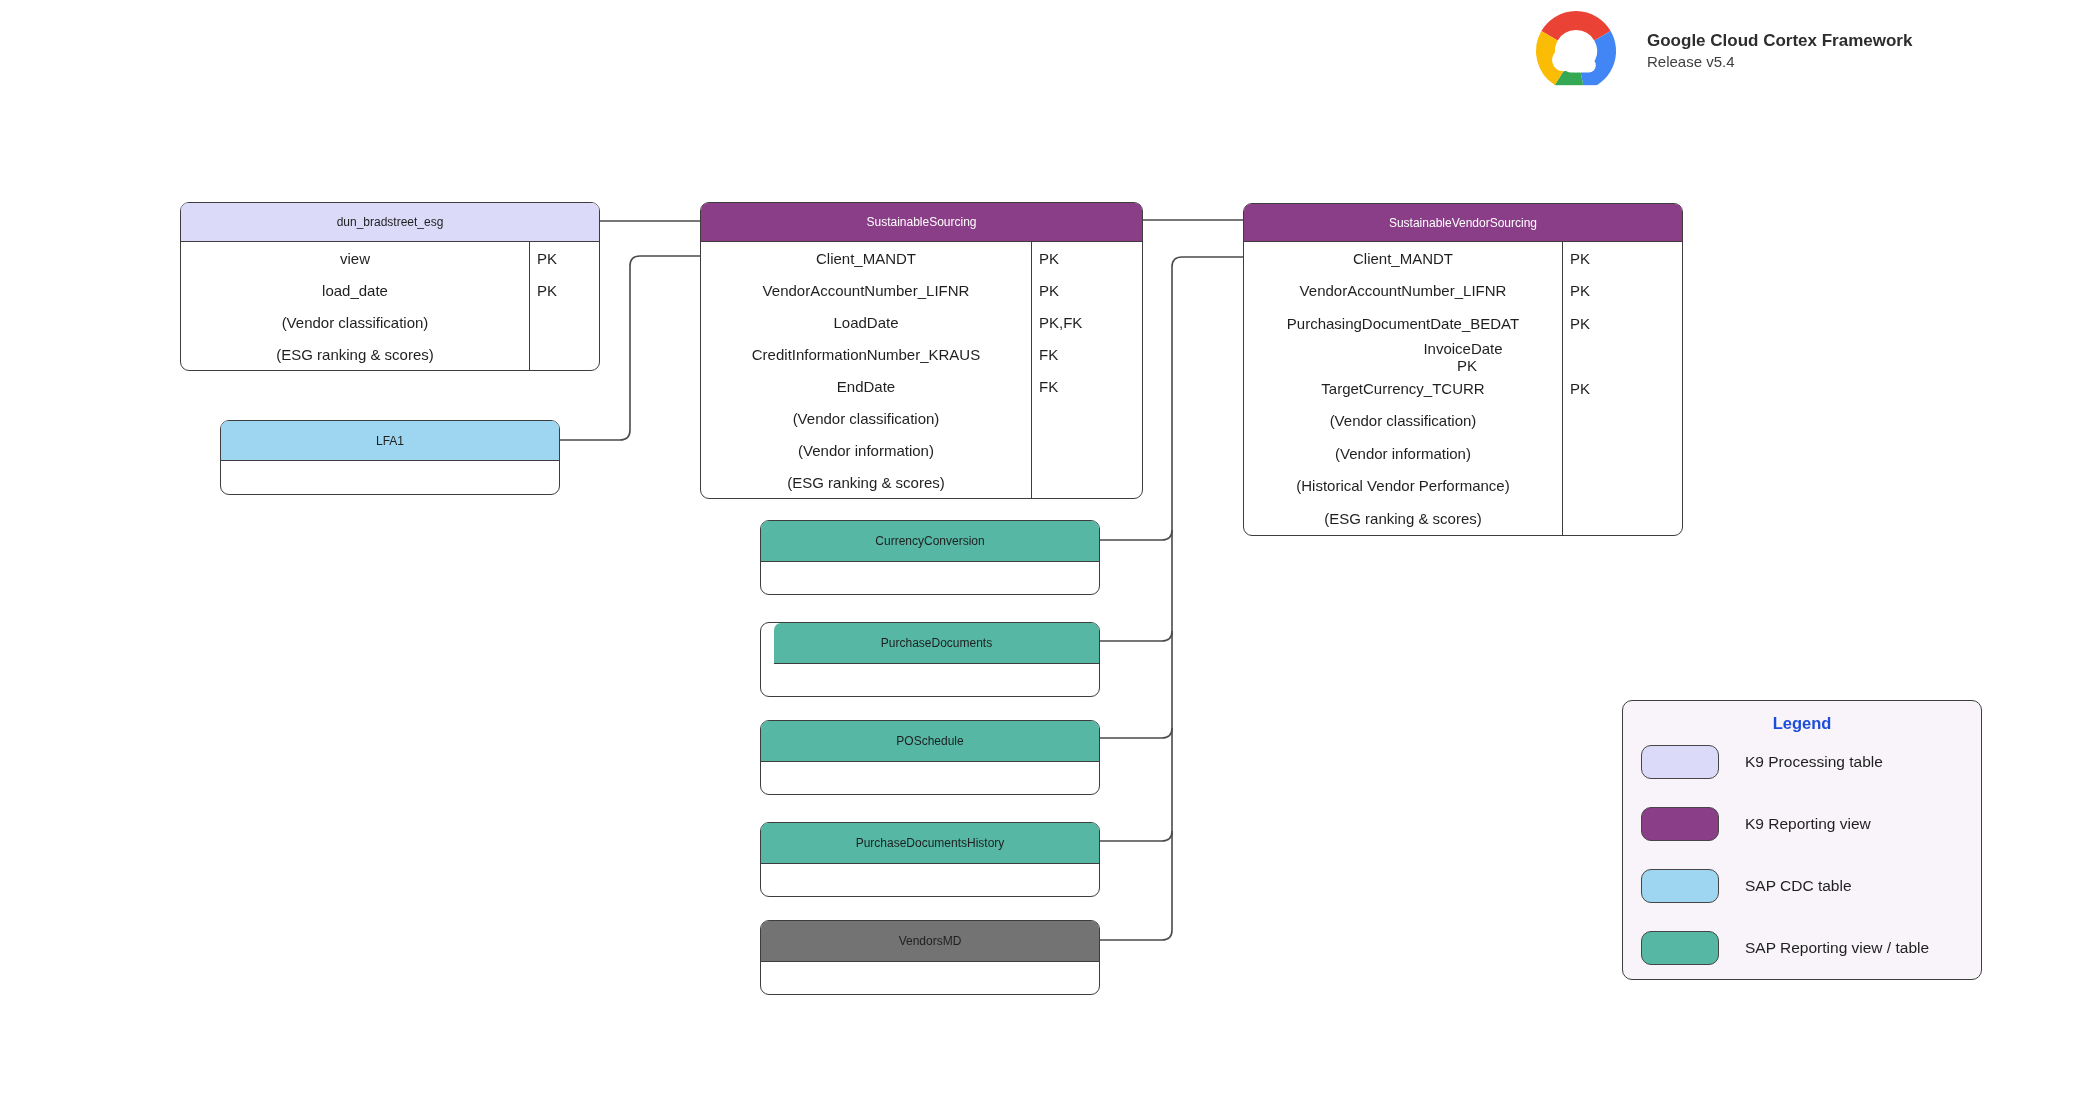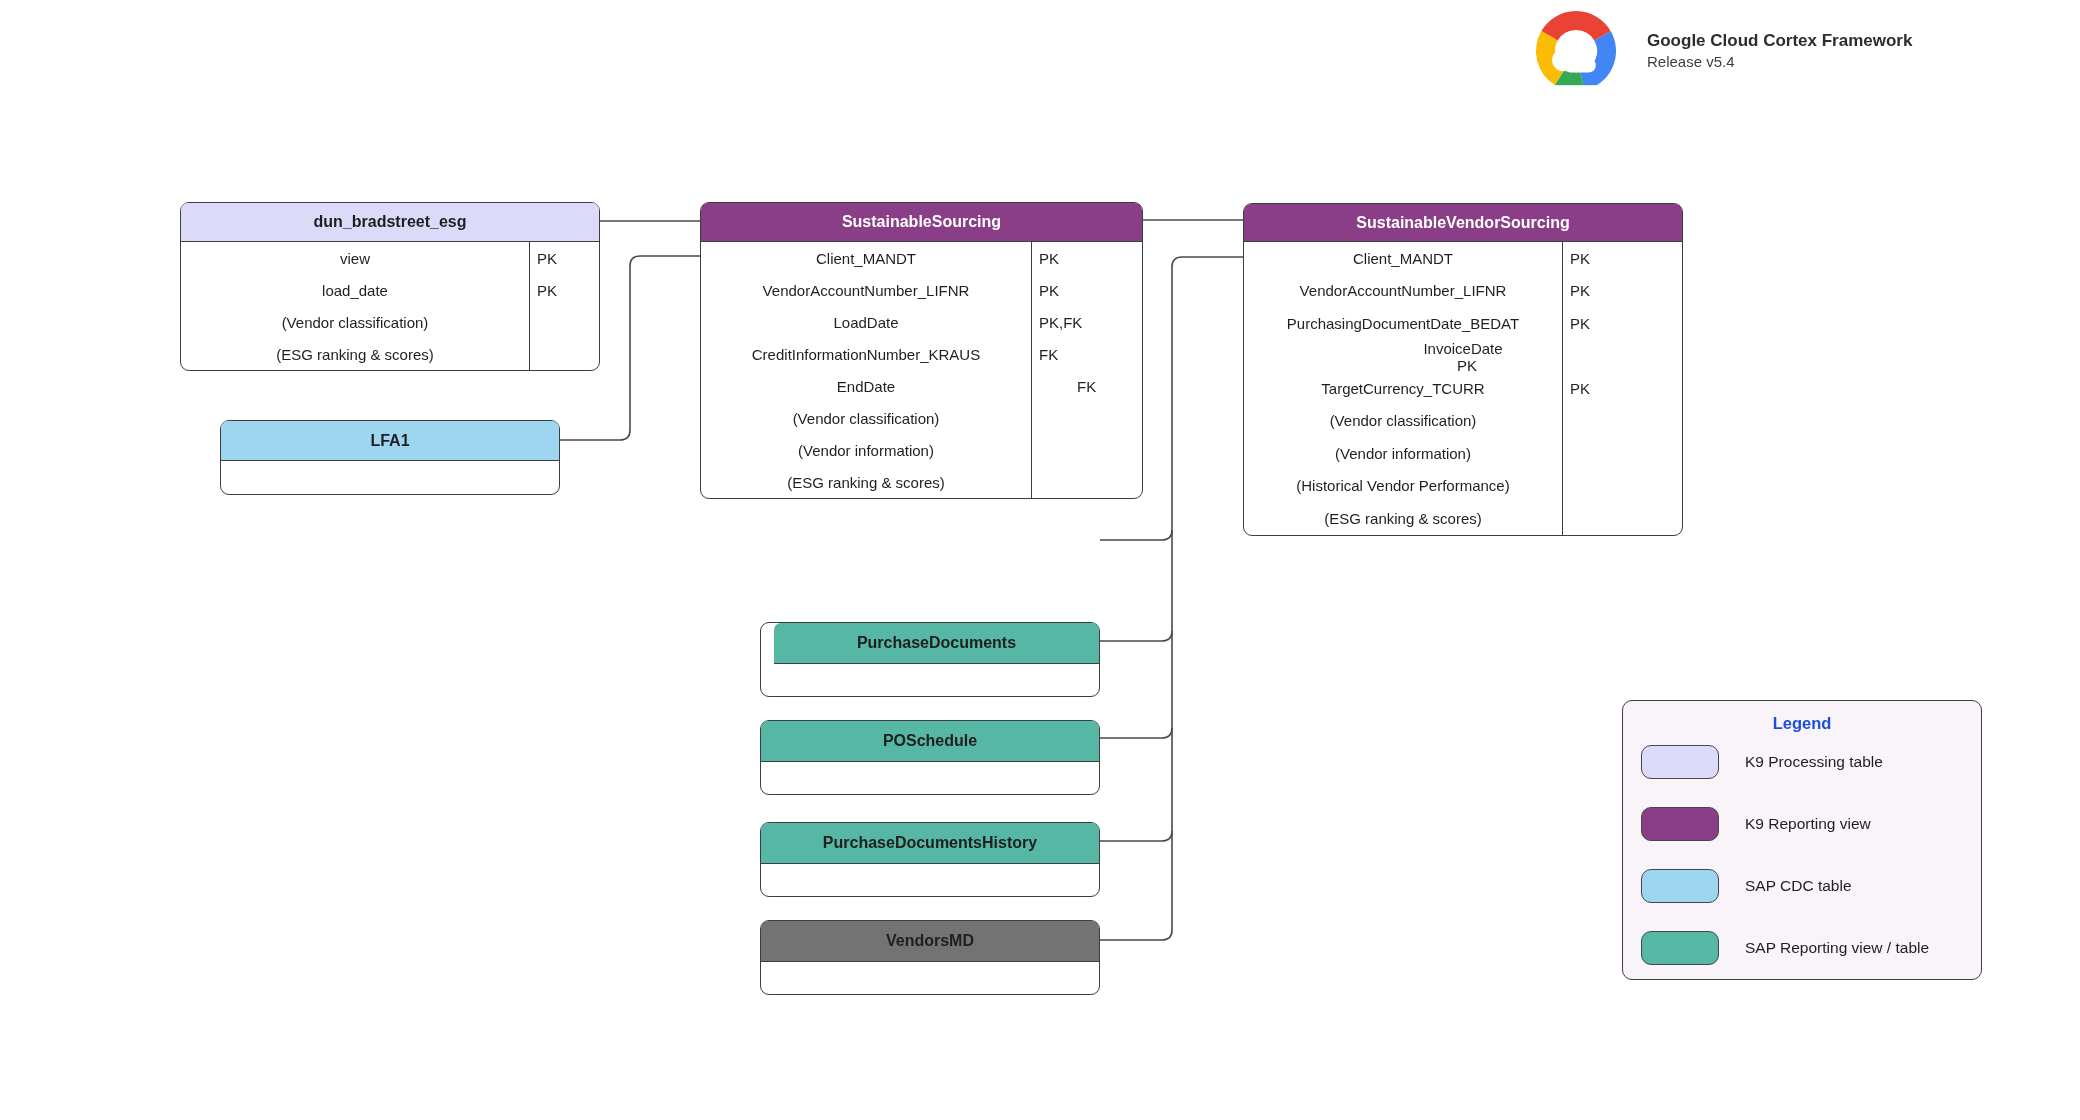--- a/index.html
+++ b/index.html
@@ -25,21 +25,21 @@
   #tables-layer{position:absolute;left:0;top:0;width:100%;height:100%;z-index:1;}
   .ertable{
     position:absolute;background:#ffffff;
     border:1.6px solid #3d3d3d;border-radius:9px;
     box-sizing:border-box;font-size:15px;
   }
   .ertable-header{
     display:flex;align-items:center;justify-content:center;
     border-bottom:1.6px solid #3d3d3d;
     border-radius:7px 7px 0 0;
-    font-size:16px;white-space:nowrap;overflow:hidden;font-weight:bold;
+    font-size:12px;white-space:nowrap;overflow:hidden;
   }
   .ertable-body{position:relative;}
   .er-row{display:flex;align-items:center;}
   .er-name{text-align:center;white-space:nowrap;flex:0 0 auto;}
   .er-name.full{flex:1 1 auto;}
   .er-key{padding-left:8px;white-space:nowrap;}
   .er-divider{position:absolute;top:0;bottom:0;width:0;border-left:1.4px solid #3d3d3d;}
   
   .legend{
     position:absolute;left:1622px;top:700px;width:360px;height:280px;
@@ -105,21 +105,21 @@
           <div class="er-key">PK</div>
         </div>
         <div class="er-row" style="height: 32px;">
           <div class="er-name" style="width: 330px;">LoadDate</div>
           <div class="er-key">PK,FK</div>
         </div>
         <div class="er-row" style="height: 32px;">
           <div class="er-name" style="width: 330px; text-align: center;">CreditInformationNumber_KRAUS</div>
           <div class="er-key">FK</div>
         </div>
-        <div class="er-row" style="height: 32px; gap: 38px;">
+        <div class="er-row" style="height: 32px;">
           <div class="er-name" style="width: 330px;">EndDate</div>
           <div class="er-key">FK</div>
         </div>
         <div class="er-row" style="height: 32px;">
           <div class="er-name" style="width: 330px;">(Vendor classification)</div>
           <div class="er-key"></div>
         </div>
         <div class="er-row" style="height: 32px;">
           <div class="er-name" style="width: 330px;">(Vendor information)</div>
           <div class="er-key"></div>
@@ -170,20 +170,28 @@
           <div class="er-name" style="width: 318px;">(ESG ranking &amp; scores)</div>
           <div class="er-key"></div>
         </div>
         <div class="er-divider" style="left: 318px;"></div>
       </div>
     </div>
     <div class="ertable" style="left: 220px; top: 420px; width: 340px;">
       <div class="ertable-header" style="height: 39px; background: rgb(158, 214, 242); color: rgb(31, 31, 31);">LFA1</div>
       <div class="ertable-body">
         <div class="er-row" style="height: 33px;">
+          <div class="er-name full"></div>
+        </div>
+      </div>
+    </div>
+    <div class="ertable" style="left: 760px; top: 520px; width: 340px;">
+      <div class="ertable-header" style="height: 40px; background: rgb(85, 183, 164); color: rgb(31, 31, 31);">CurrencyConversion</div>
+      <div class="ertable-body">
+        <div class="er-row" style="height: 32px;">
           <div class="er-name full"></div>
         </div>
       </div>
     </div>
     <div class="ertable" style="left: 760px; top: 622px; width: 340px; padding-left: 13px;">
       <div class="ertable-header" style="height: 40px; background: rgb(85, 183, 164); color: rgb(31, 31, 31);">PurchaseDocuments</div>
       <div class="ertable-body">
         <div class="er-row" style="height: 32px;">
           <div class="er-name full"></div>
         </div>

